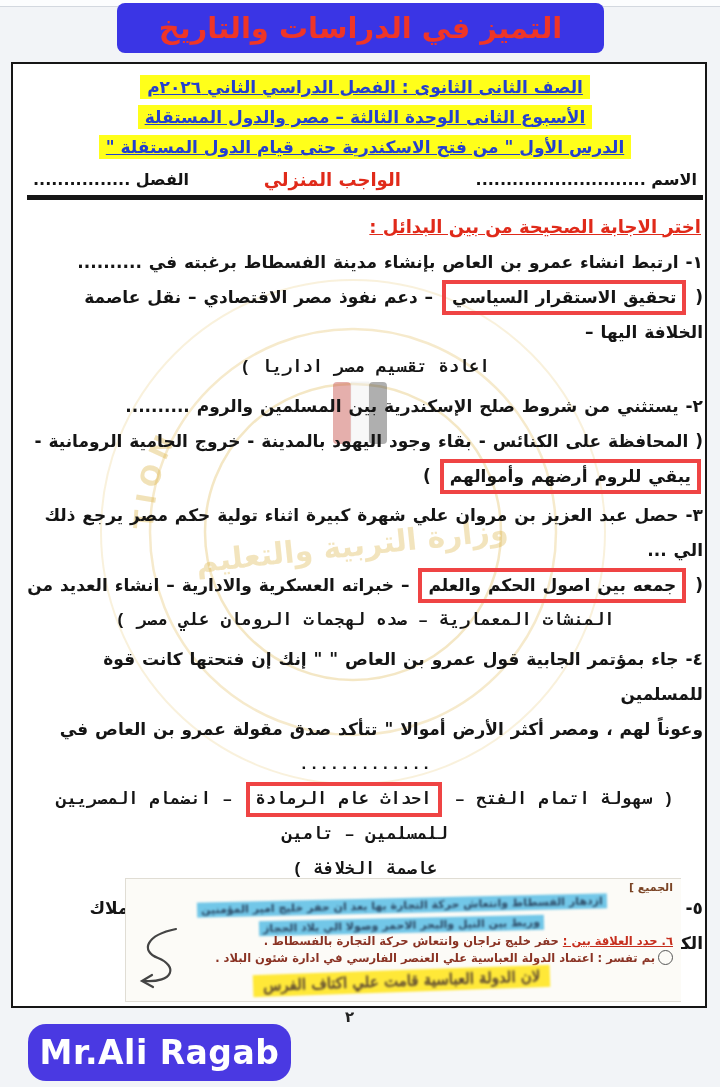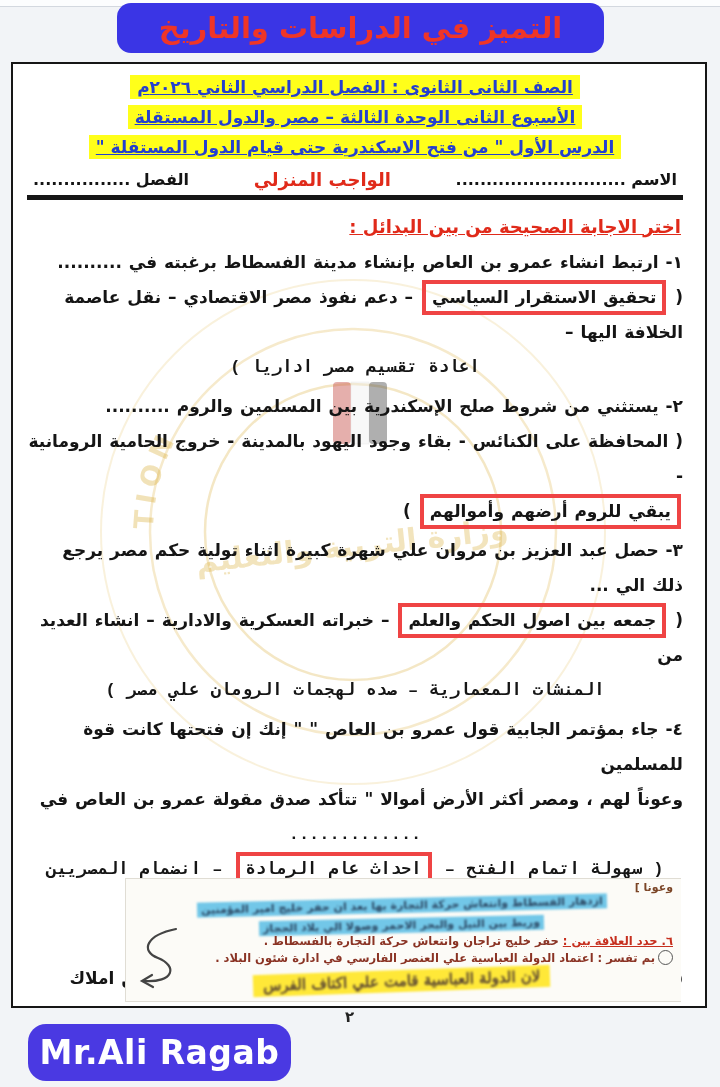--- a/index.html
+++ b/index.html
@@ -7,32 +7,32 @@
   body {
     width:720px; height:1087px; position:relative; overflow:hidden;
     background:#f2f4f7;
     font-family:"DejaVu Sans", sans-serif;
   }
   .topline { position:absolute; top:0; left:0; right:0; height:7px; background:#fcfdfe; border-bottom:1px solid #d3d8df; }
 
   
   .banner {
     position:absolute; top:3px; left:117px; width:487px; height:50px;
-    background:#3a35e5; border-radius:14px;
+    background:#3a35e5; border-radius:8px;
     display:flex; align-items:center; justify-content:center;
     font-size:29px; font-weight:bold; letter-spacing:0.5px;
   }
   .banner span { color:#ef3527; }
 
   
   .document {
     position:absolute; top:62px; left:11px; width:696px; height:946px;
     background:#ffffff; border:2px solid #161616; direction:rtl; overflow:hidden;
   }
-  .doc-inner { position:relative; z-index:2; padding:7px 22px 0 14px; }
+  .doc-inner { position:relative; z-index:2; padding:7px 2px 0 14px; }
 
   
   .wm { position:absolute; top:200px; left:0; width:692px; height:600px; z-index:1; pointer-events:none; }
 
   
   .hl-line { text-align:center; margin:3px 0; }
   .hl-line span {
     background:#ffff1a; color:#2440cf; font-weight:bold; font-size:17px;
     text-decoration:underline; padding:2px 7px; line-height:1.6;
   }
@@ -169,21 +169,21 @@
           <div class="q-line center"><span>( سهولة اتمام الفتح – </span><span class="answer-box">احداث عام الرمادة</span><span> – انضمام المصريين للمسلمين – تامين</span></div>
           <div class="q-line center"><span>عاصمة الخلافة )</span></div>
         </div>
         <div class="question-block">
           <div class="q-line "><span>٥- ذكر حنا النقيوسي " ان عمرو بن العاص لم يضع يده علي اي من املاك الكنيسة بل حافظ</span></div>
         </div>
       </div>
   </div>
 
   <div class="inset">
-    <div class="inset-side">وعونا ]</div>
+    <div class="inset-side">الجميع ]</div>
     <div class="blue-row1">
       <span class="blue-hl">ازدهار الفسطاط وانتعاش حركة التجارة بها بعد ان حفر خليج امير المؤمنين</span>
     </div>
     <div class="blue-row2">
       <span class="blue-hl">وربط بين النيل والبحر الاحمر وصولا الي بلاد الحجاز</span>
     </div>
     <div class="inset-q">
       <span class="lbl">٦. حدد العلاقة بين :</span><span> حفر خليج تراجان وانتعاش حركة التجارة بالفسطاط .</span>
     </div>
     <div class="inset-q">

